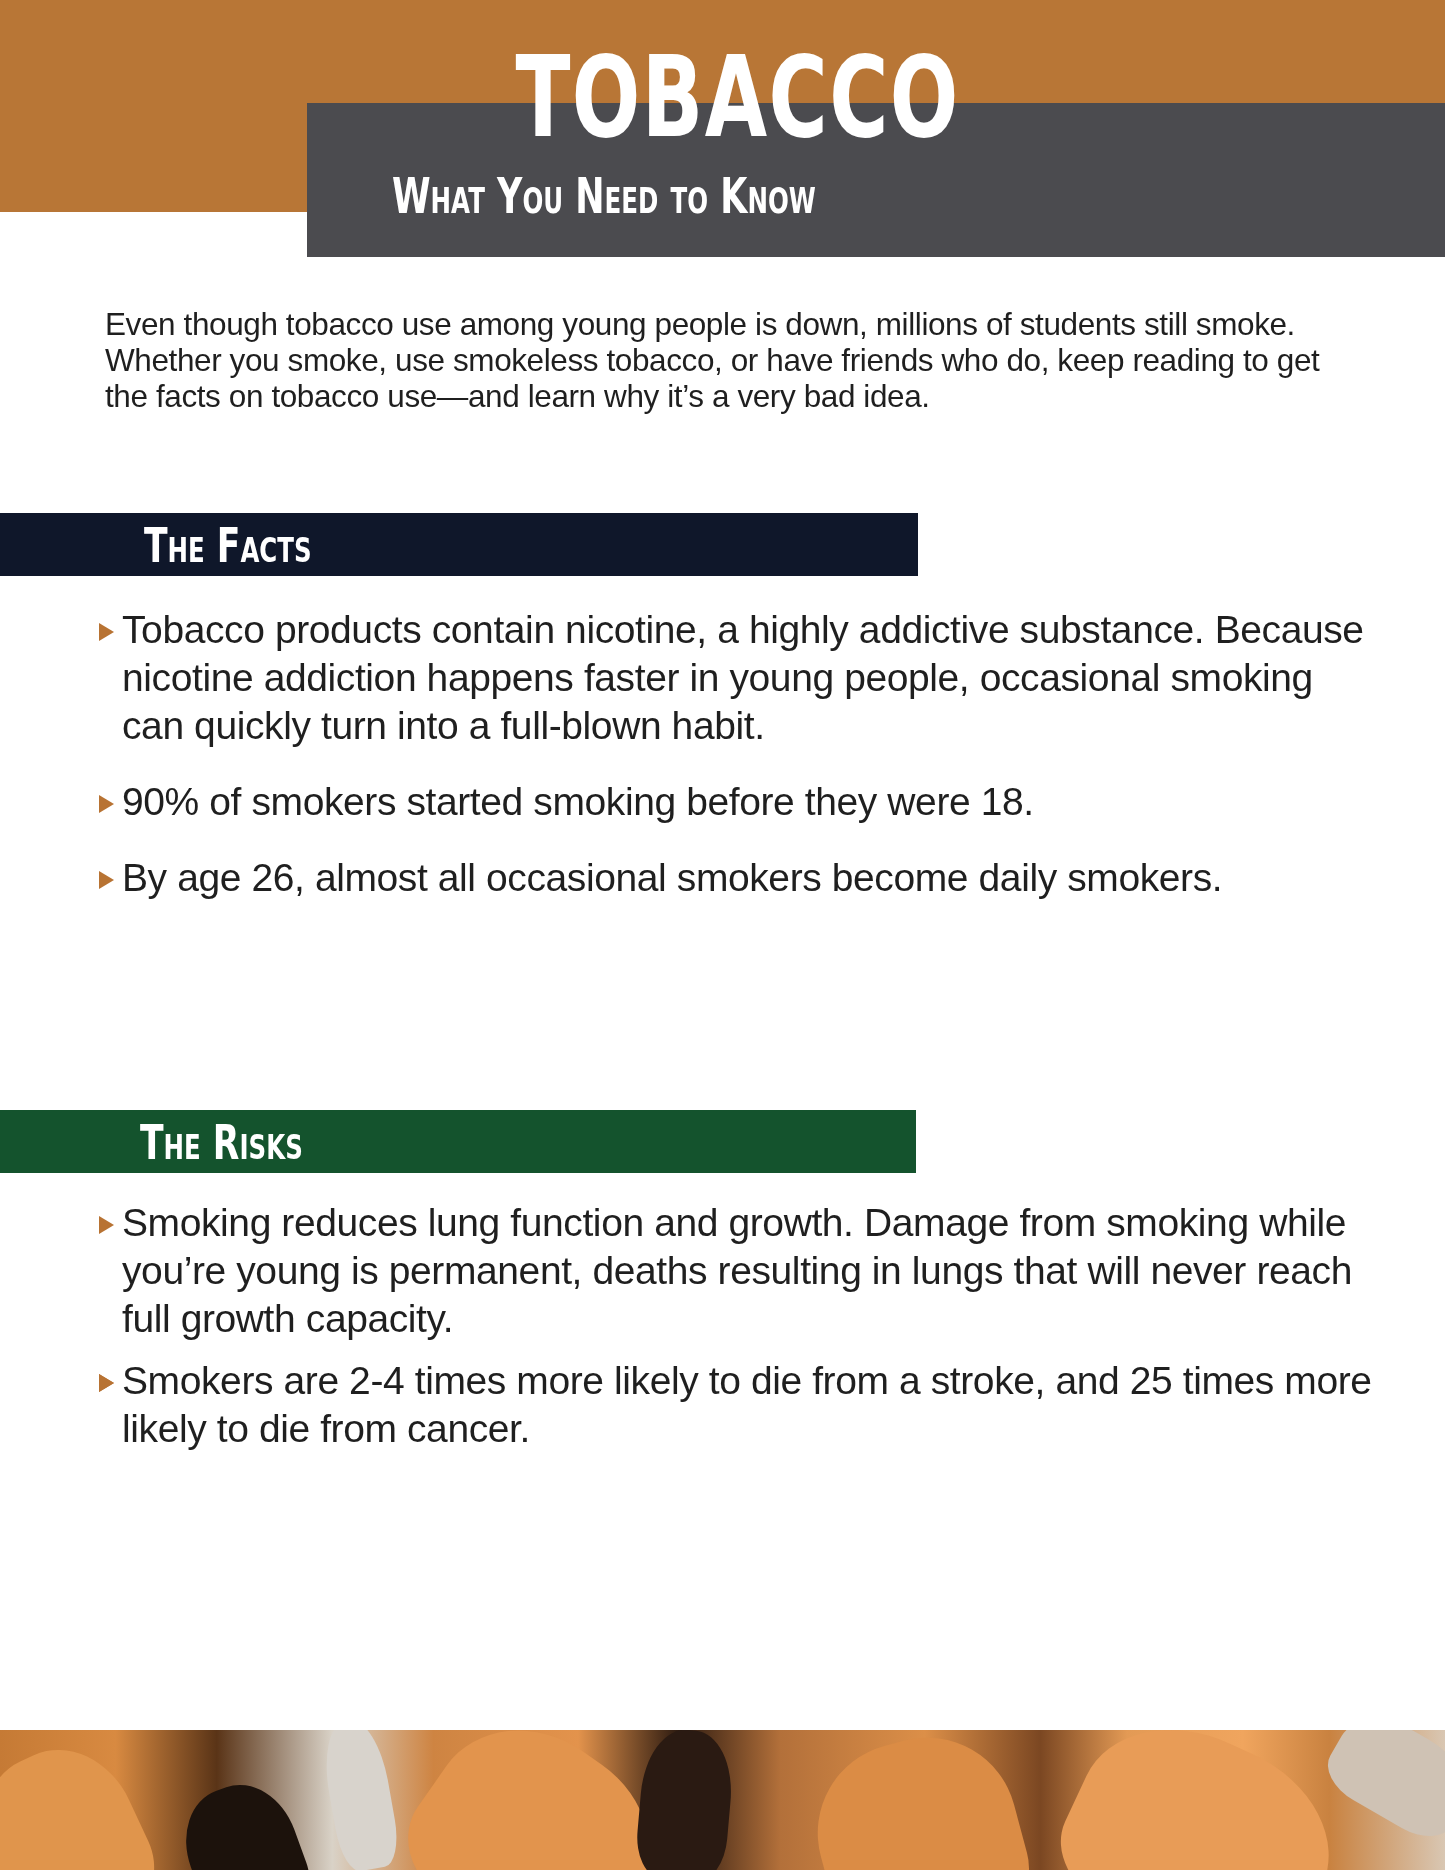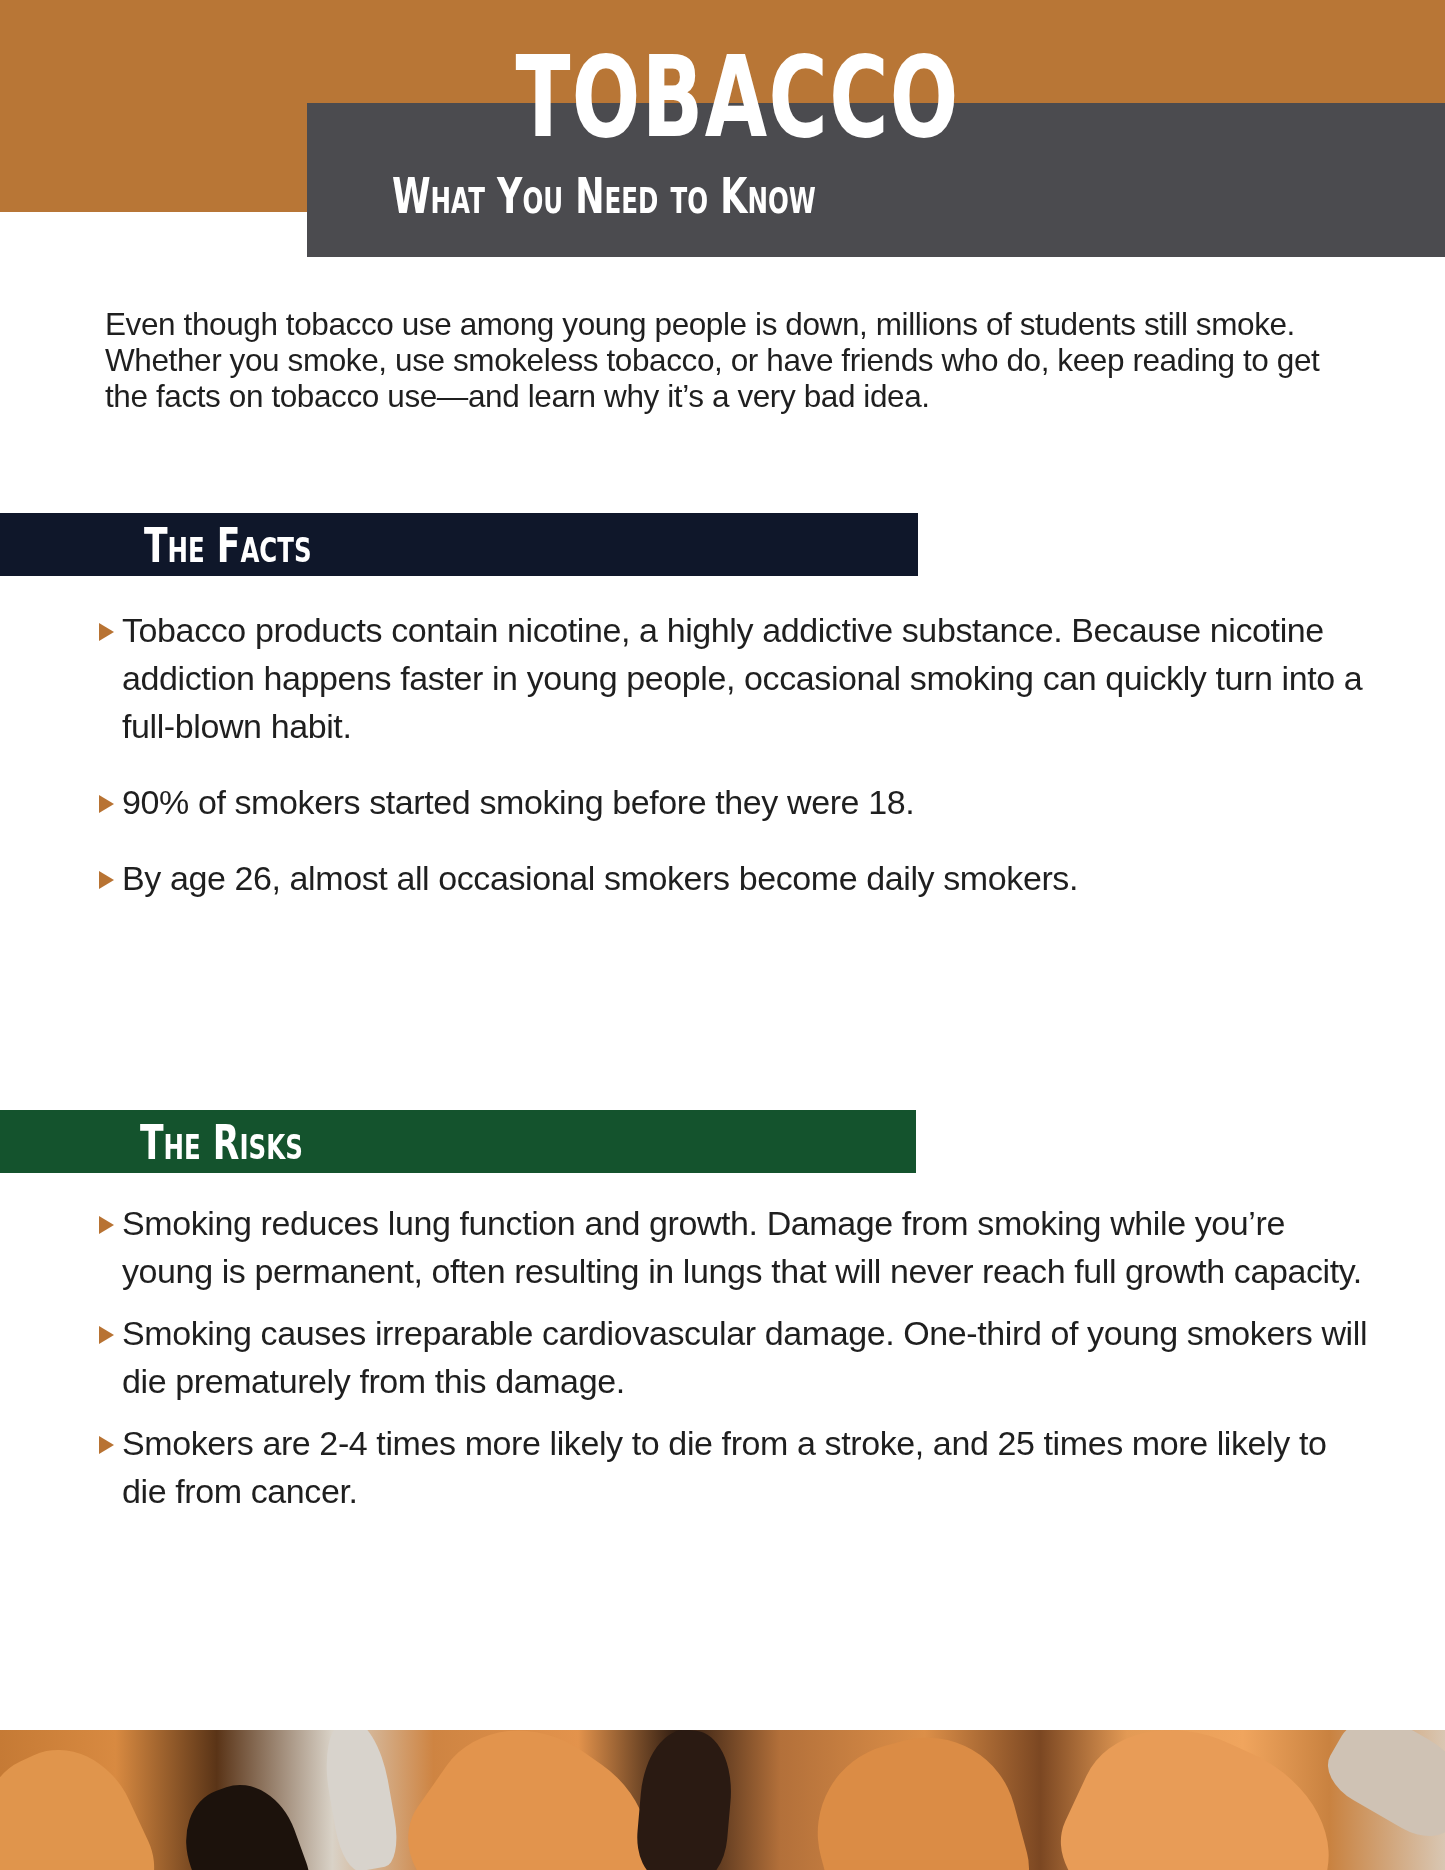--- a/index.html
+++ b/index.html
@@ -30,21 +30,21 @@
 
   .section-bar { position: absolute; left: 0; height: 63px; }
   .section-title {
     position: absolute; top: 6px; white-space: nowrap;
     font-family: "DejaVu Sans", sans-serif; font-weight: bold; color: #ffffff;
     font-size: 48px; line-height: 52px; font-variant: small-caps;
     transform: scaleX(0.72); transform-origin: 0 0;
   }
 
   .bullets { position: absolute; left: 96px; width: 1280px; list-style: none; }
-  .bullet { position: relative; padding-left: 26px; font-size: 34px; line-height: 48px; letter-spacing: -0.4px; }
+  .bullet { position: relative; padding-left: 26px; font-size: 39px; line-height: 48px; letter-spacing: -0.4px; }
   .bullet .tri {
     position: absolute; left: 3px; top: 17px; width: 0; height: 0;
     border-top: 9px solid transparent; border-bottom: 9px solid transparent;
     border-left: 15px solid #b87333;
   }
   .facts .bullet { margin-bottom: 28px; }
   .risks .bullet { margin-bottom: 14px; }
 
   .photo-strip {
     position: absolute; left: 0; top: 1730px; width: 1445px; height: 140px; overflow: hidden;
@@ -68,22 +68,22 @@
 <ul class="bullets facts" style="top:606px;">
   <li class="bullet"><span class="tri"></span><span>Tobacco products contain nicotine, a highly addictive substance. Because nicotine addiction happens faster in young people, occasional smoking can quickly turn into a full-blown habit.</span></li>
   <li class="bullet"><span class="tri"></span><span>90% of smokers started smoking before they were 18.</span></li>
   <li class="bullet"><span class="tri"></span><span>By age 26, almost all occasional smokers become daily smokers.</span></li>
 </ul>
 
 <div class="section-bar" style="top:1110px;width:916px;background:#14532d;">
   <h3 class="section-title" style="left:140px;">The Risks</h3>
 </div>
 <ul class="bullets risks" style="top:1199px;">
-  <li class="bullet"><span class="tri"></span><span>Smoking reduces lung function and growth. Damage from smoking while you’re young is permanent, often resulting in lungs that will never reach full growth capacity.</span></li>
-  <li class="bullet"><span class="tri"></span><span>Smoking causes irreparable cardiovascular damage. One-third of young smokers will die prematurely from this damage.</span></li>
+  <li class="bullet"><span class="tri"></span><span>Smoking reduces lung function and growth. Damage from smoking while you’re young is permanent, deaths resulting in lungs that will never reach full growth capacity.</span></li>
+  <li class="bullet"><span class="tri"></span></li>
   <li class="bullet"><span class="tri"></span><span>Smokers are 2-4 times more likely to die from a stroke, and 25 times more likely to die from cancer.</span></li>
 </ul>
 
 <div class="photo-strip">
   <div class="butt" style="left:-10px;top:20px;width:150px;height:180px;background:#e0954c;transform:rotate(-25deg);"></div>
   <div class="butt" style="left:190px;top:55px;width:110px;height:140px;background:#1c120c;transform:rotate(-20deg);"></div>
   <div class="butt" style="left:330px;top:-10px;width:60px;height:150px;background:#d8d3cc;transform:rotate(-10deg);"></div>
   <div class="butt" style="left:420px;top:10px;width:230px;height:200px;background:#e2944d;transform:rotate(35deg);"></div>
   <div class="butt" style="left:640px;top:0px;width:90px;height:150px;background:#2a1a12;transform:rotate(5deg);"></div>
   <div class="butt" style="left:820px;top:10px;width:200px;height:200px;background:#db8c45;transform:rotate(-15deg);"></div>

